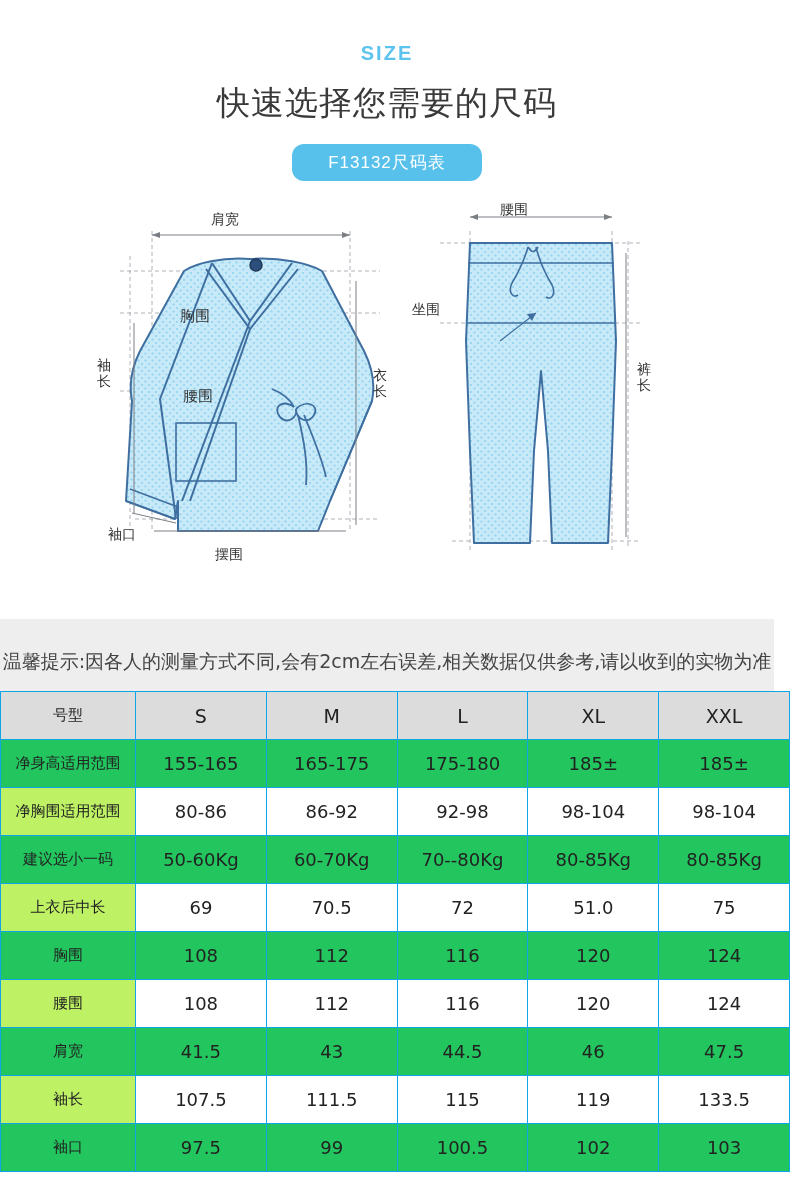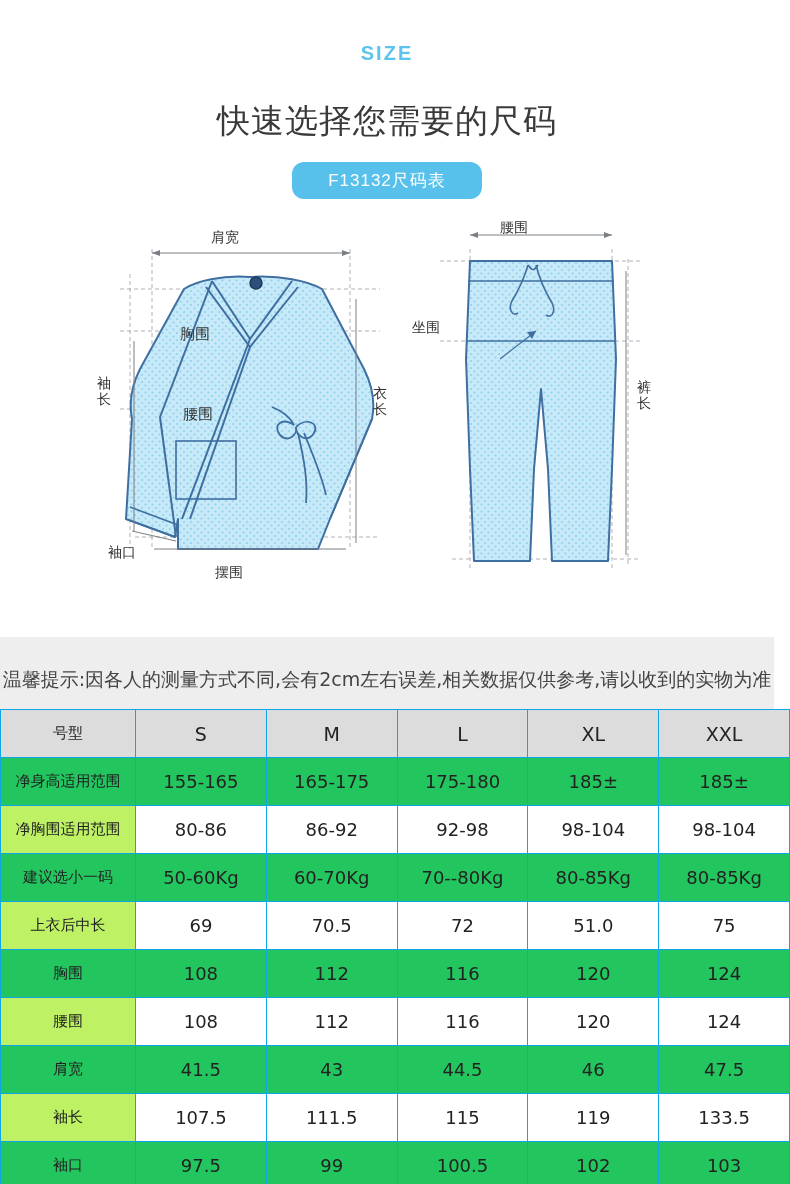--- a/index.html
+++ b/index.html
@@ -28,21 +28,21 @@
   }
   .size-label {
     font-size: 20px;
     font-weight: bold;
     color: #5cc3ef;
     letter-spacing: 2px;
   }
   .main-title {
     font-size: 33px;
     color: #3a3a3a;
-    margin-top: 34px;
+    margin-top: 16px;
     letter-spacing: 1px;
     font-family: Liberation Serif, serif;
   }
   .badge-wrap {
     margin-top: 18px;
   }
   .badge {
     display: inline-block;
     background: #57c1ec;
     color: #ffffff;

